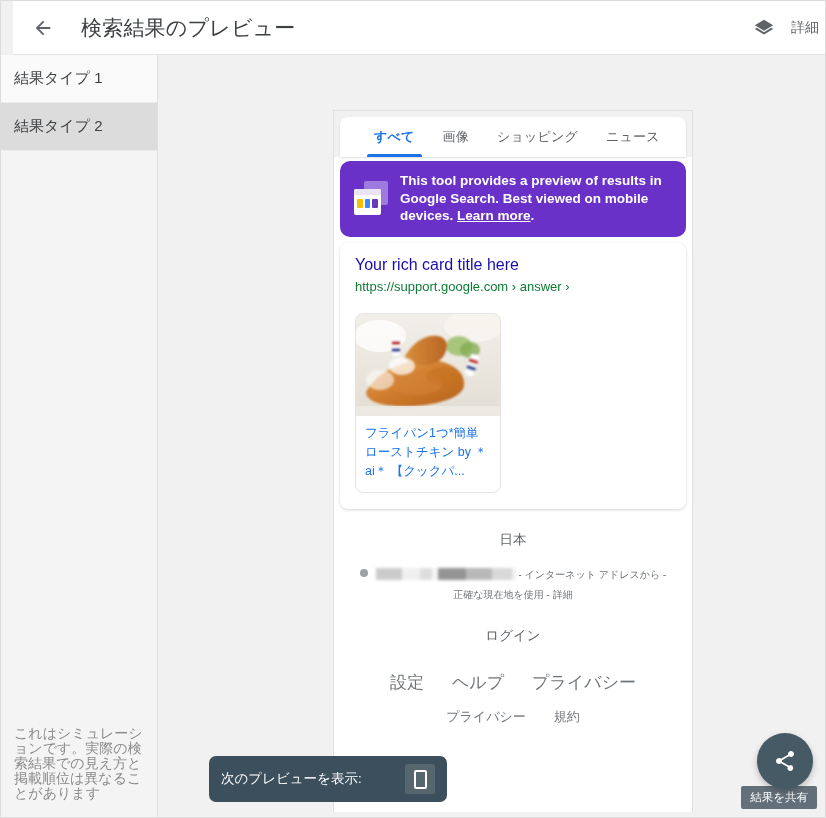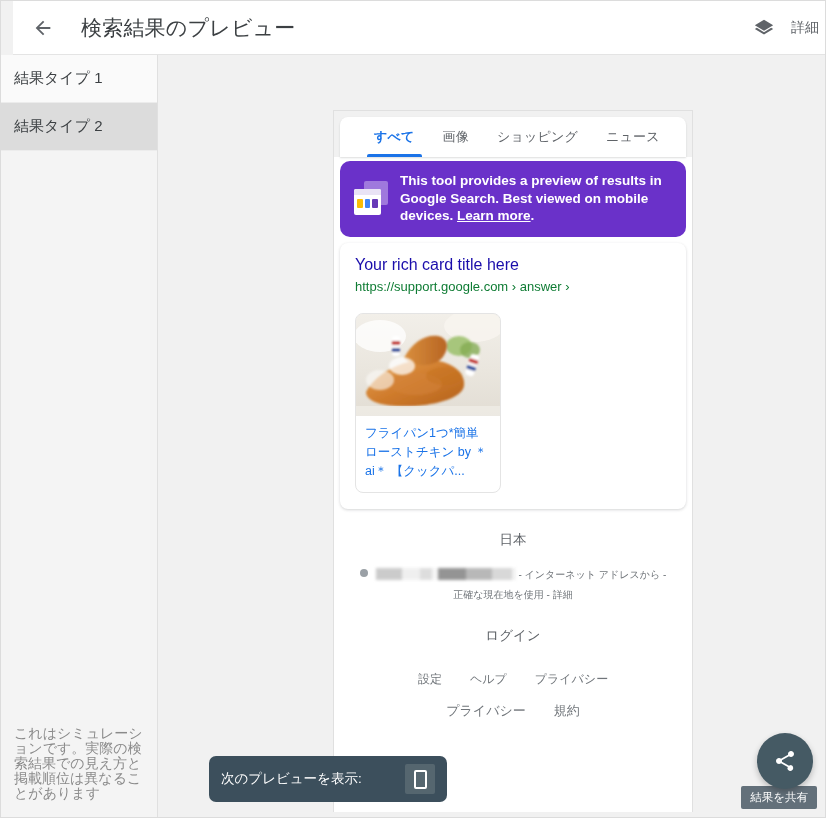--- a/index.html
+++ b/index.html
@@ -313,21 +313,21 @@
     filter: blur(1.6px);
     opacity: .95;
   }
   .pf-login {
     font-size: 13.5px;
     color: #5f6368;
     margin-top: 22px;
   }
   .pf-links {
     margin-top: 26px;
-    font-size: 12px;
+    font-size: 17px;
     color: #70757a;
     display: flex;
     justify-content: center;
     gap: 28px;
   }
   .pf-links2 {
     margin-top: 14px;
     font-size: 13px;
     color: #70757a;
     display: flex;

